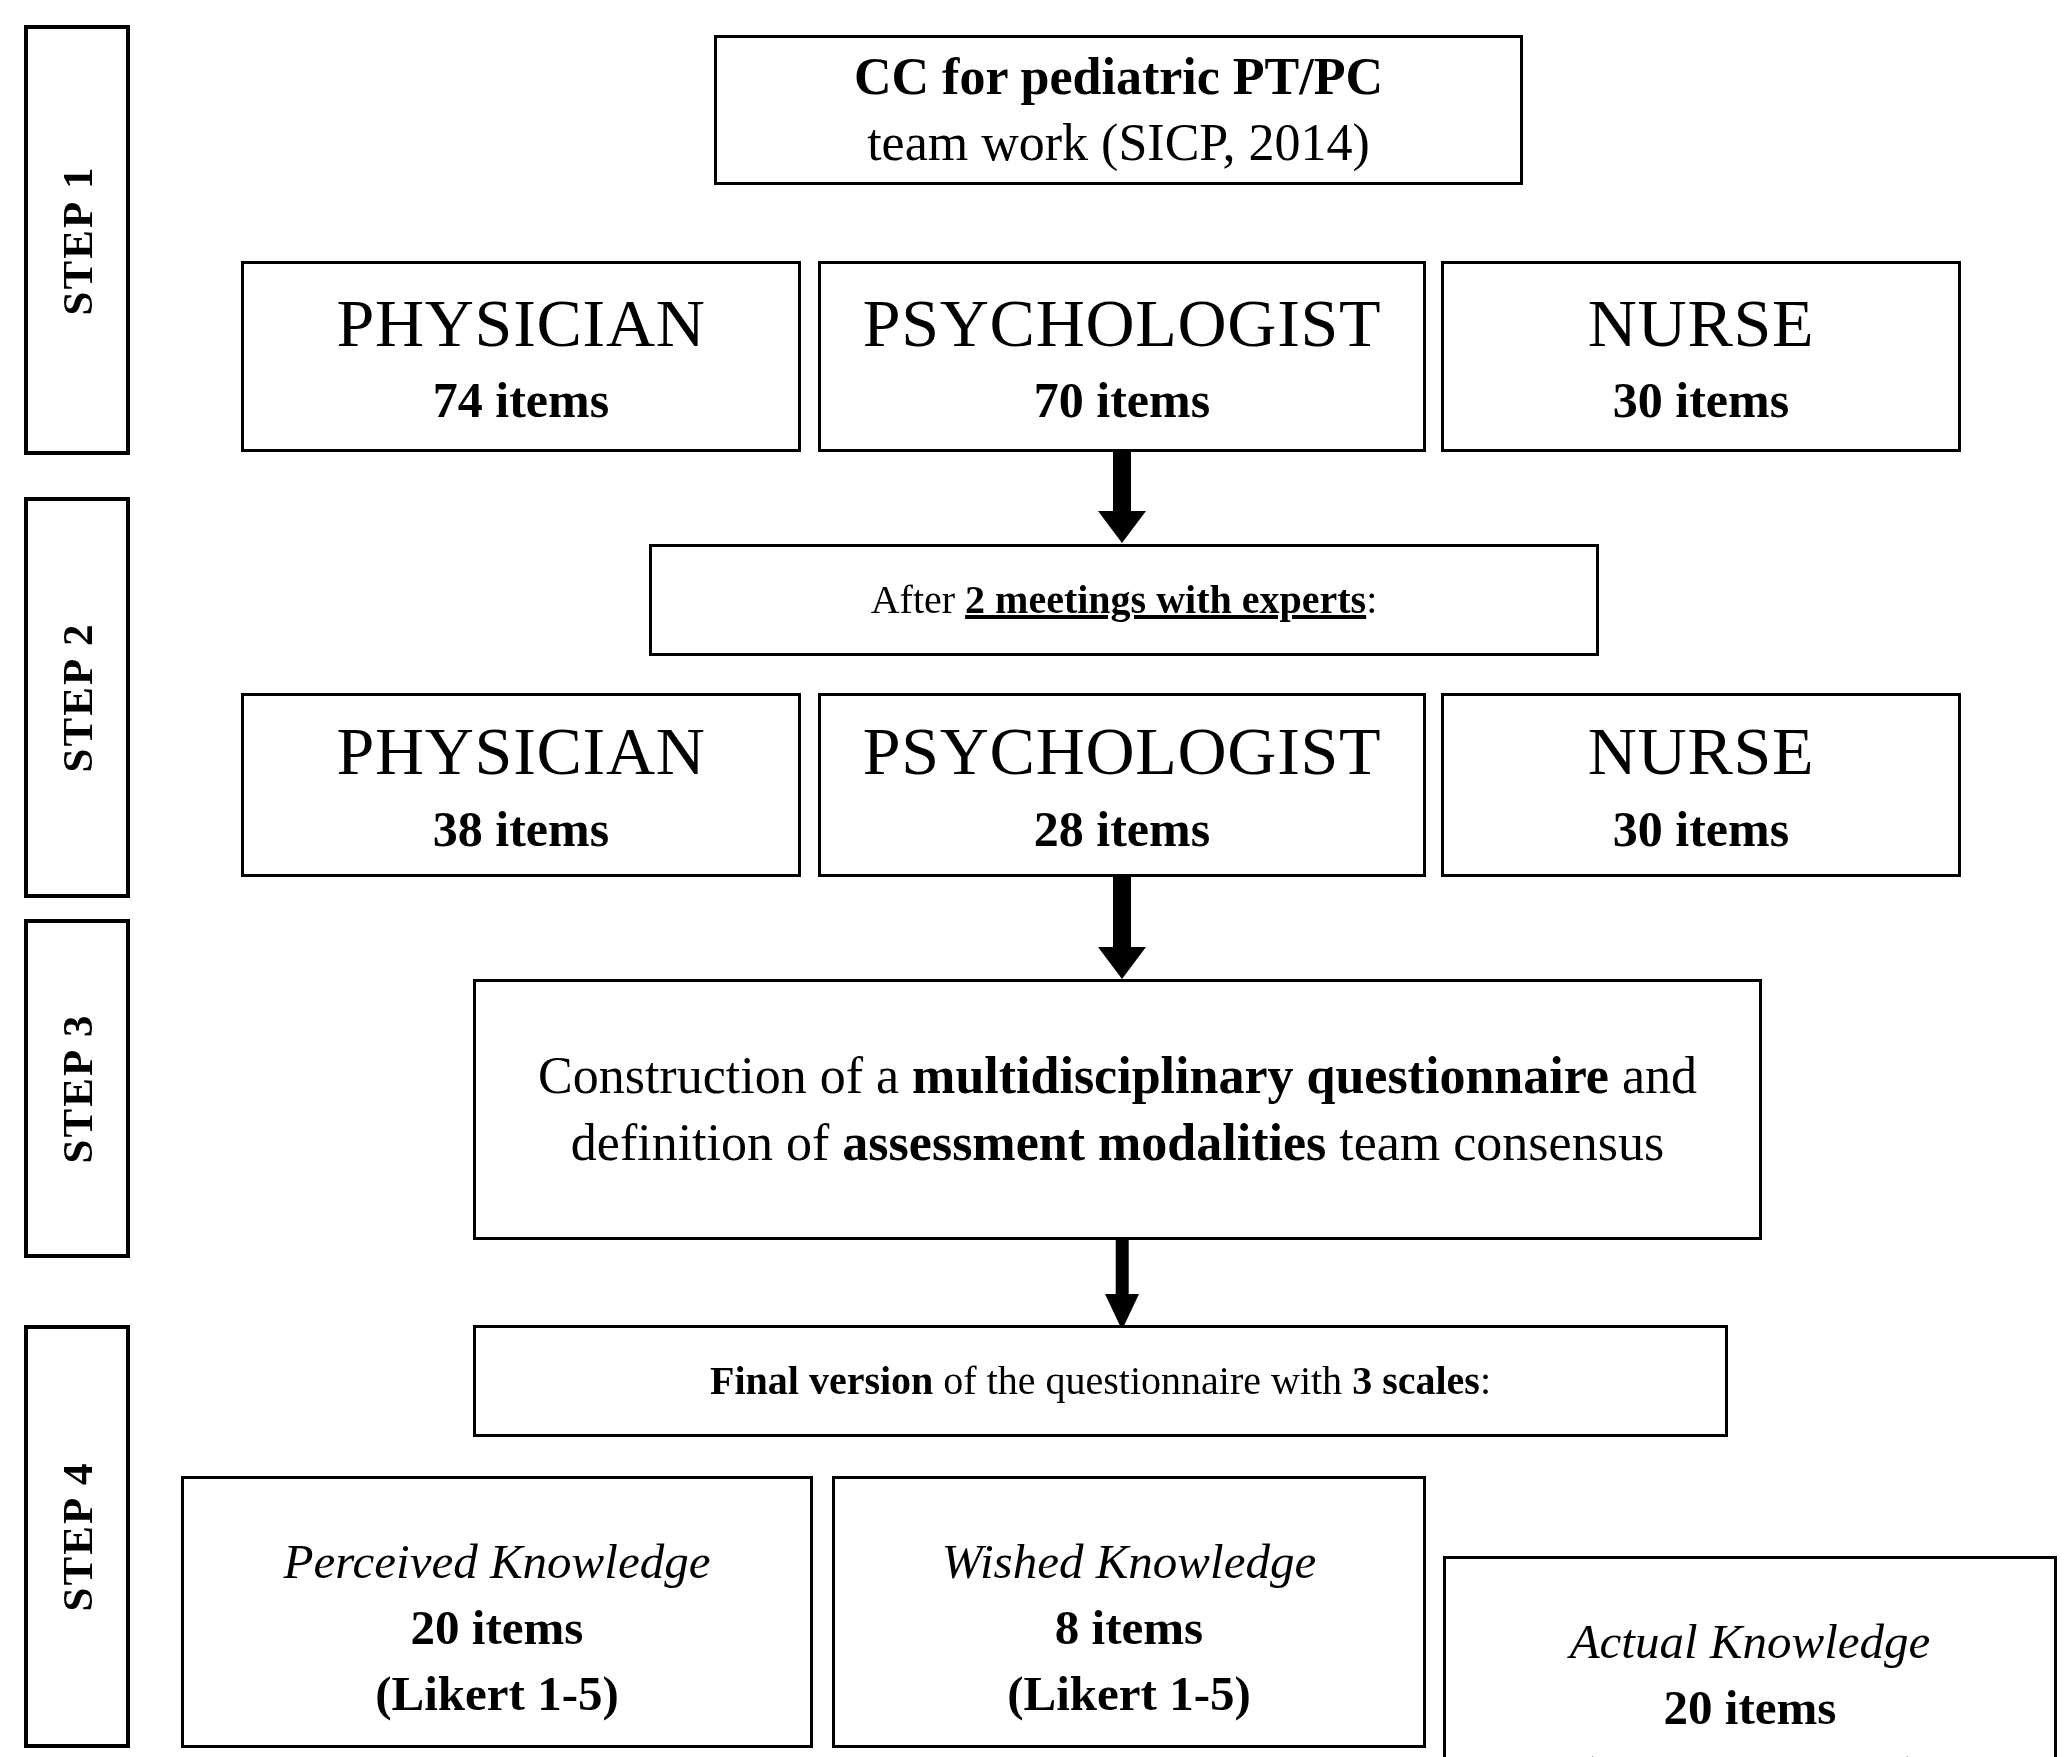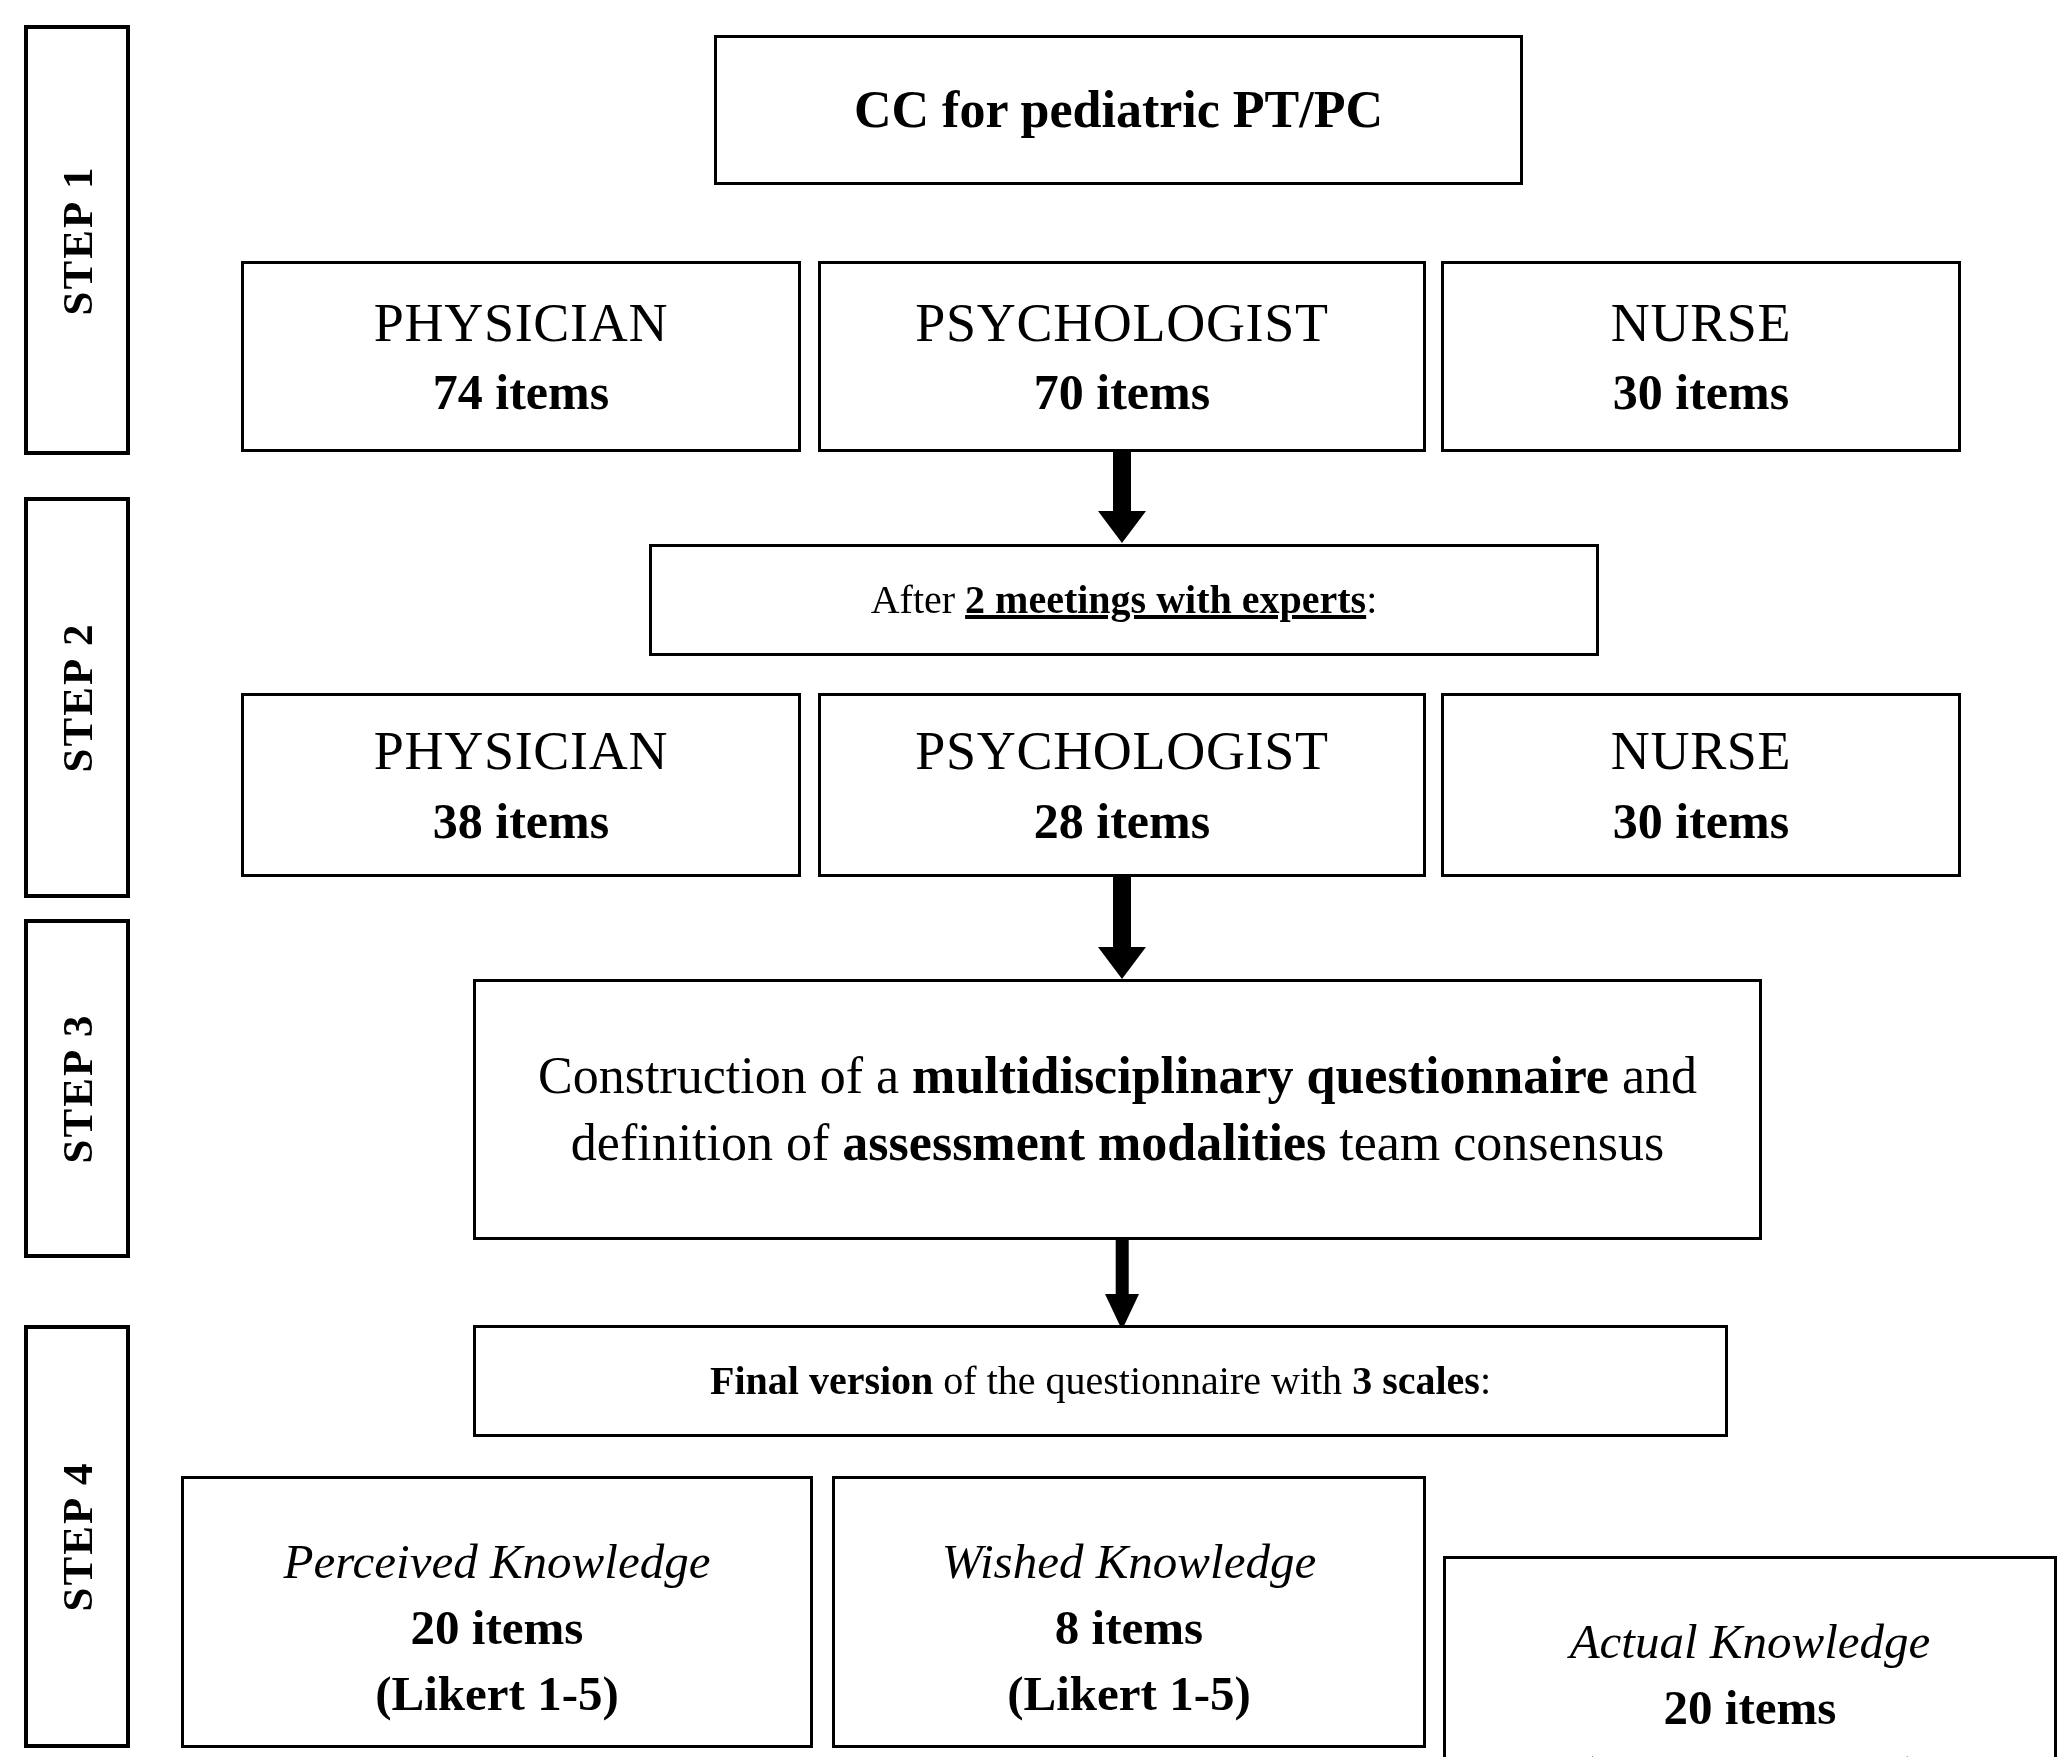--- a/index.html
+++ b/index.html
@@ -46,21 +46,21 @@
     transform: rotate(-90deg);
     white-space: nowrap;
     font-weight: bold;
     font-size: 43px;
     letter-spacing: 2.1px;
   }
 
   .ln-reg   { font-weight: normal; }
   .ln-bold  { font-weight: bold; }
 
-  .role-name  { font-size: 54px; font-weight: normal; letter-spacing: 0.7px; }
+  .role-name  { font-size: 68px; font-weight: normal; letter-spacing: 0.7px; }
   .role-count { font-size: 50px; font-weight: bold; margin-top: 11px; }
 
   .kn-title { font-size: 49px; font-style: italic; font-weight: normal; margin-top: 32px; }
   .kn-count { font-size: 49px; font-weight: bold; margin-top: 11.2px; }
   .kn-scale { font-size: 49px; font-weight: bold; margin-top: 11.2px; }
 
   .cc-line1 { font-size: 52px; font-weight: bold; }
   .cc-line2 { font-size: 52px; font-weight: normal; margin-top: 7px; }
 
   .single-line { font-size: 40px; }
@@ -112,20 +112,21 @@
   <div class="step-label" style="left:24px; top:919px; width:106px; height:339px;">
     <span class="vtext">STEP 3</span>
   </div>
 
   <div class="step-label" style="left:24px; top:1325px; width:106px; height:423px;">
     <span class="vtext">STEP 4</span>
   </div>
 
   <div class="box" style="left:714px; top:35px; width:809px; height:150px;">
     <div class="cc-line1">CC for pediatric PT/PC</div>
+    <div class="cc-line2">team work (SICP, 2014)</div>
   </div>
 
   <div class="box" style="left:241px; top:261px; width:560px; height:191px;">
     <div class="role-name">PHYSICIAN</div>
     <div class="role-count">74 items</div>
   </div>
 
   <div class="box" style="left:818px; top:261px; width:608px; height:191px;">
     <div class="role-name">PSYCHOLOGIST</div>
     <div class="role-count">70 items</div>

